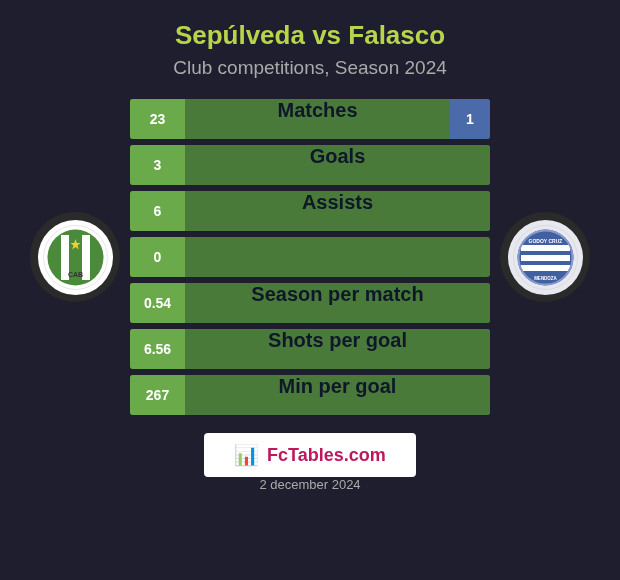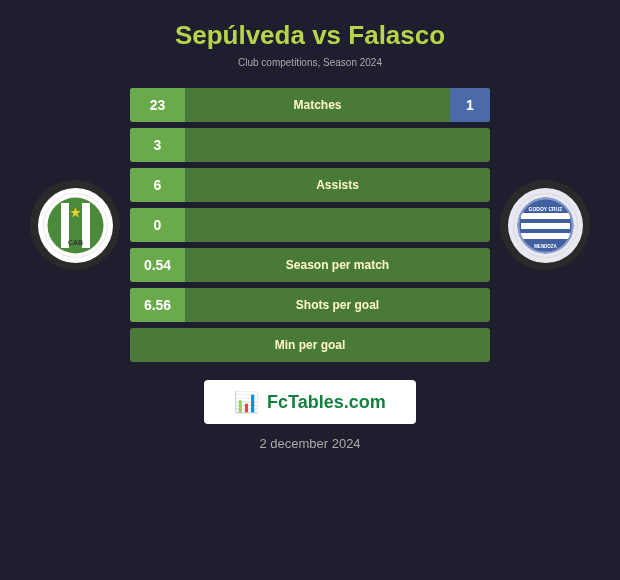--- a/index.html
+++ b/index.html
@@ -27,21 +27,21 @@
 
     .title {
       font-size: 26px;
       font-weight: bold;
       color: #b8d44a;
       text-align: center;
       margin-bottom: 6px;
     }
 
     .subtitle {
-      font-size: 10px;
+      font-size: 19px;
       color: #aaa;
       text-align: center;
       margin-bottom: 20px;
     }
 
     .main-content {
       display: flex;
       flex-direction: row;
       align-items: center;
       width: 100%;
@@ -95,44 +95,43 @@
       flex: 1;
       display: flex;
       flex-direction: column;
       gap: 6px;
       max-width: 360px;
     }
 
     .stat-row {
       display: flex;
       flex-direction: row;
-      align-items: center;
-      height: 34px;
+      height: 40px;
       border-radius: 3px;
       overflow: hidden;
       background: #4a7a3a;
     }
 
     .stat-left-val {
       background: #6aaa4a;
       color: #fff;
       font-size: 14px;
       font-weight: bold;
       min-width: 55px;
       height: 100%;
       display: flex;
       align-items: center;
       justify-content: center;
       padding: 0 10px;
     }
 
     .stat-label {
       flex: 1;
-      color: #fef9c3;
-      font-size: 12px;
+      color: #0f172a;
+      font-size: 20px;
       font-weight: bold;
       text-align: center;
       background: #4a7a3a;
     }
 
     .stat-right-val {
       background: #5a8a68;
       color: #fff;
       font-size: 14px;
       font-weight: bold;
@@ -159,25 +158,24 @@
     }
 
     .fctables-icon {
       font-size: 20px;
       color: #2a5aaa;
     }
 
     .fctables-text {
       font-size: 18px;
       font-weight: bold;
-      color: #15803d;
+      color: #be185d;
     }
 
     .date-footer {
-      margin-top: 12px;
       color: #aaa;
       font-size: 13px;
       text-align: center;
     }
 
     
     .banfield-logo {
       width: 65px;
       height: 65px;
     }
@@ -218,20 +216,21 @@
     <div class="stats-container">
 
       <div class="stat-row">
         <div class="stat-left-val">23</div>
         <div class="stat-label">Matches</div>
         <div class="stat-right-val blue">1</div>
       </div>
 
       <div class="stat-row">
         <div class="stat-left-val">3</div>
+        <div class="stat-label">Goals</div>
       </div>
 
       <div class="stat-row">
         <div class="stat-left-val">6</div>
         <div class="stat-label">Assists</div>
       </div>
 
       <div class="stat-row">
         <div class="stat-left-val">0</div>
       </div>
@@ -240,20 +239,21 @@
         <div class="stat-left-val">0.54</div>
         <div class="stat-label">Season per match</div>
       </div>
 
       <div class="stat-row">
         <div class="stat-left-val">6.56</div>
         <div class="stat-label">Shots per goal</div>
       </div>
 
       <div class="stat-row">
+        <div class="stat-left-val">267</div>
         <div class="stat-label">Min per goal</div>
       </div>
     </div>
 
     <div class="logo-right">
       <div class="logo-right-inner">
         <svg class="godoy-logo" viewBox="0 0 65 65" xmlns="http://www.w3.org/2000/svg">
           <circle cx="32.5" cy="32.5" r="32" fill="#e8e8f0" stroke="#cccccc" stroke-width="0.5"></circle>
 
           <ellipse cx="32.5" cy="32.5" rx="28" ry="28" fill="#4060a0"></ellipse>

